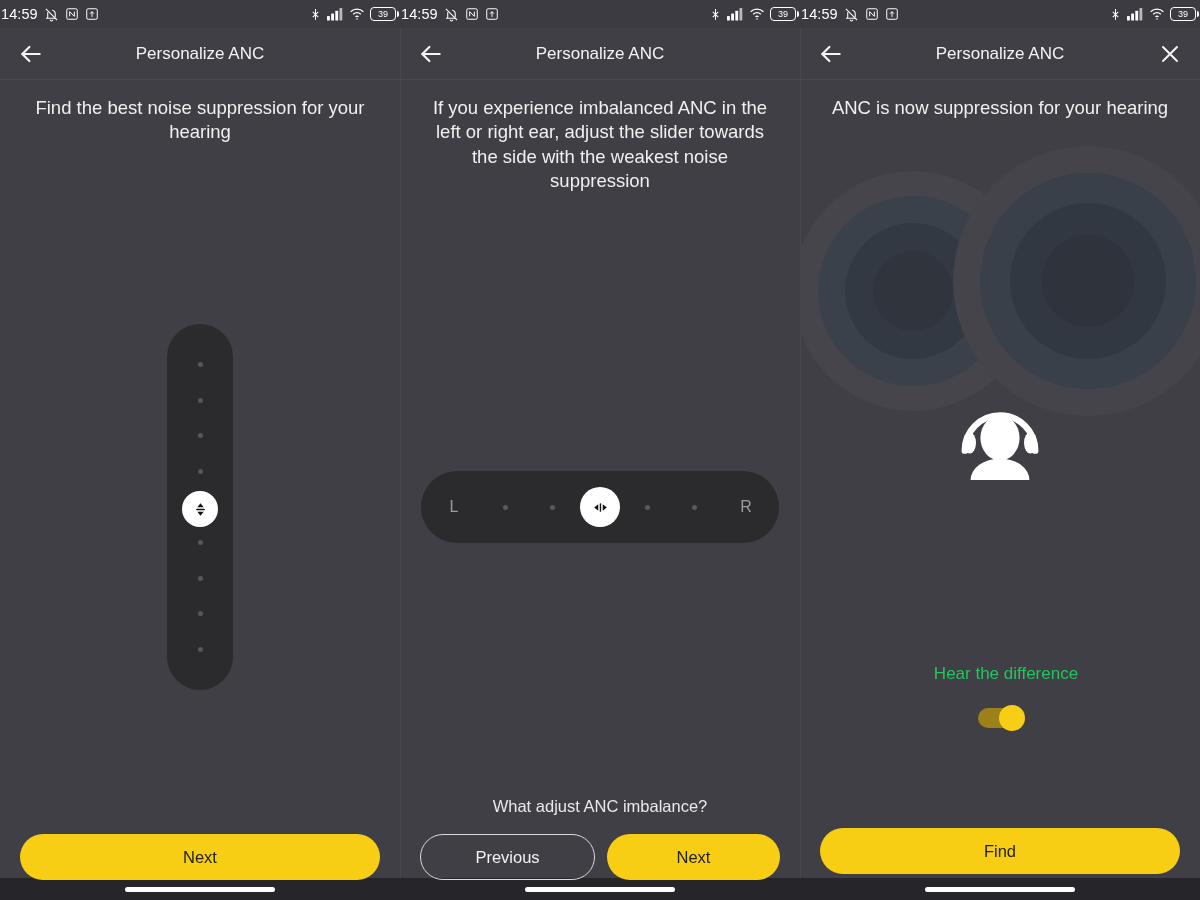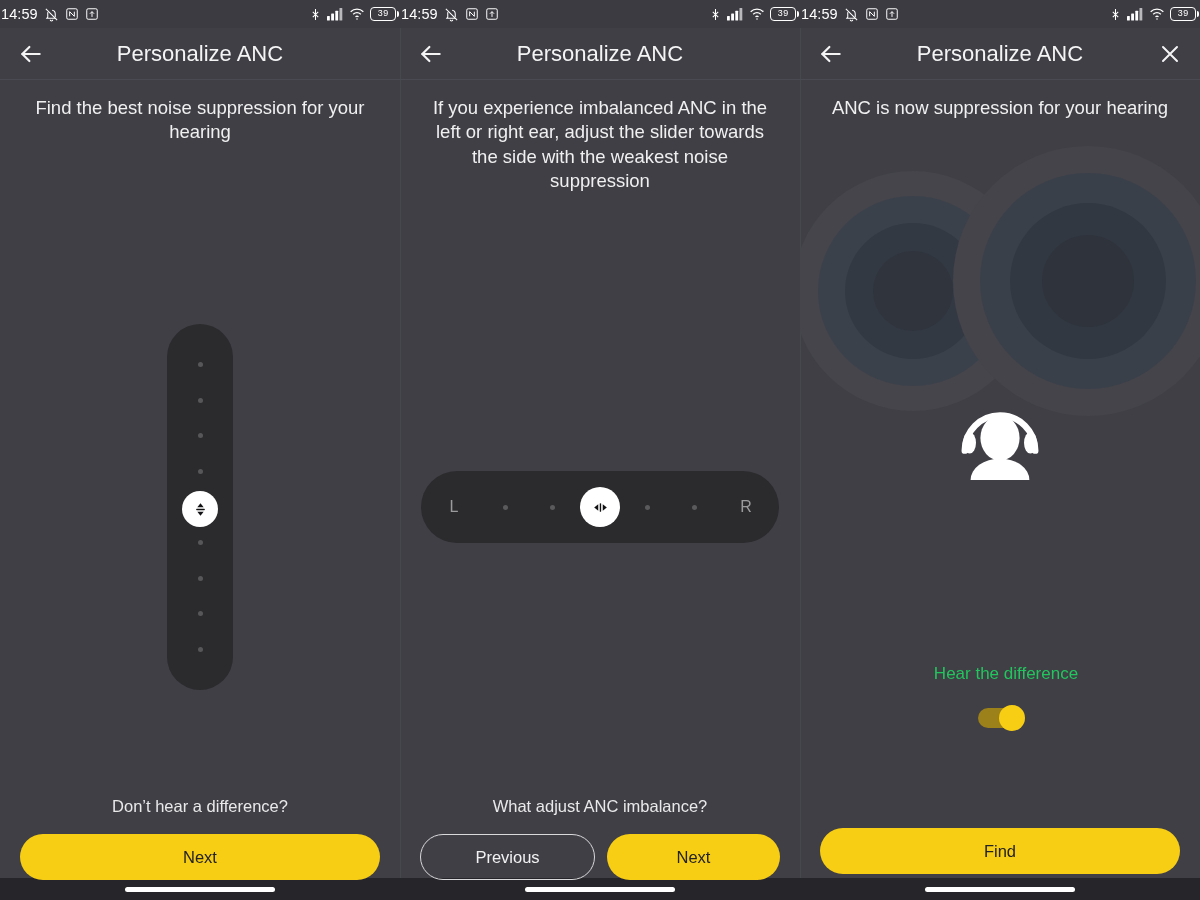--- a/index.html
+++ b/index.html
@@ -22,36 +22,36 @@
 
   
   .statusbar {
     position: relative; height: 28px;
     background: #3b3b41;
     display: flex; align-items: center;
     padding: 0 1px;
     color: #ffffff;
   }
   .sb-left { display: flex; align-items: center; gap: 6px; }
-  .sb-right { margin-left: auto; display: flex; align-items: center; gap: 5px; font-family: Liberation Mono, monospace; }
+  .sb-right { margin-left: auto; display: flex; align-items: center; gap: 5px; }
   .sb-time { font-size: 14.5px; letter-spacing: 0.1px; color:#fff; }
   .sb-ico { display: block; }
 
   
   .header {
     position: relative; height: 52px;
     display: flex; align-items: center;
     padding: 0 18px;
     border-bottom: 1px solid #4a4a52;
     z-index: 5;
   }
   .hdr-back { width: 26px; height: 26px; flex: 0 0 26px; cursor: pointer; }
   .hdr-title {
     position: absolute; left: 0; right: 0; text-align: center;
-    font-size: 22px; color: #f4f4f5; font-weight: 400;
+    font-size: 17px; color: #f4f4f5; font-weight: 400;
     pointer-events: none;
   }
   .hdr-close { margin-left: auto; width: 24px; height: 24px; cursor: pointer; z-index: 6; }
   .hdr-spacer { margin-left: auto; width: 24px; height: 24px; }
 
   
   .body { position: relative; height: 820px; }
 
   .instruct {
     position: relative;
@@ -264,21 +264,20 @@
             <svg width="13" height="15" viewBox="0 0 14 16" fill="#111113">
               <path d="M7 1.2L10.4 5.6H3.6z"></path>
               <path d="M7 14.8L3.6 10.4h6.8z"></path>
               <rect x="2.3" y="7.2" width="9.4" height="1.5" rx="0.7"></rect>
             </svg>
           </div>
         </div>
       </div>
 
       <div class="bottom single">
-        <div class="helper-link">Don’t hear a difference?</div>
         <div class="btnrow">
           <div class="btn btn-primary">Next</div>
         </div>
       </div>
     </div>
 
     <div class="navbar">
       <div class="nav-pill"></div>
     </div>
   </div>

